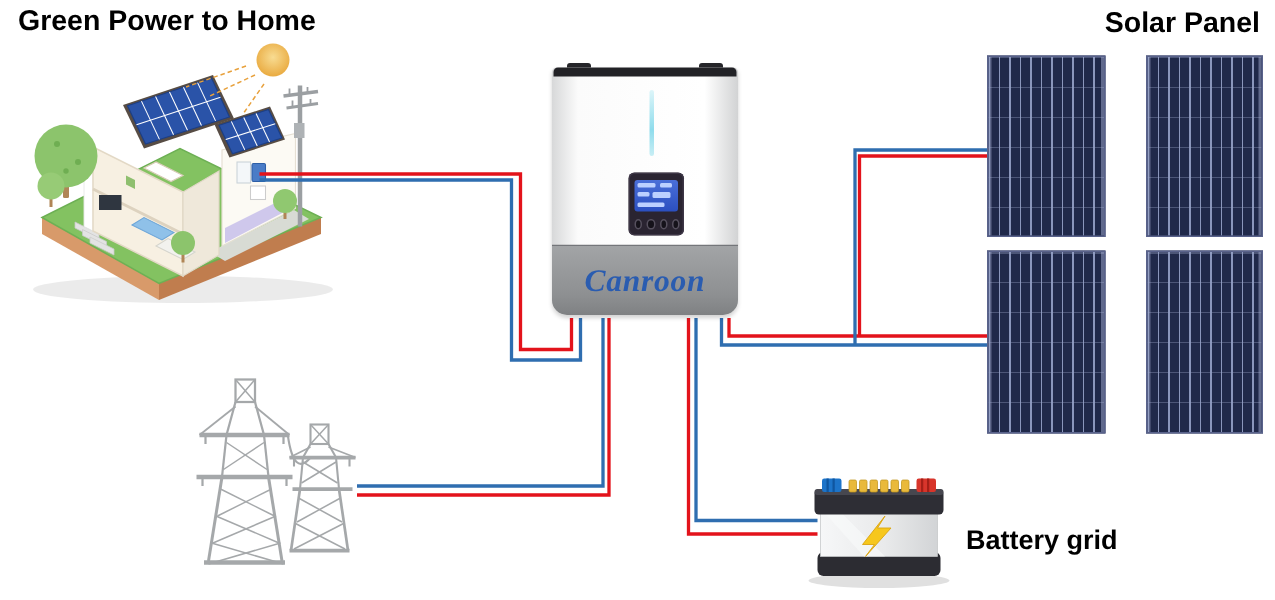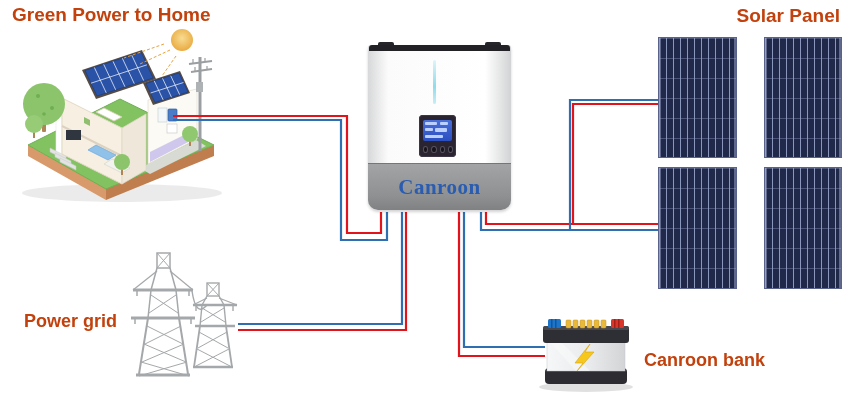--- a/index.html
+++ b/index.html
@@ -1,27 +1,27 @@
 <!DOCTYPE html>
 <html><head>
 <meta charset="utf-8">
 <style>
   html,body{margin:0;padding:0;background:#ffffff;}
   .stage{position:relative;width:850px;height:400px;background:#ffffff;overflow:hidden;
          font-family:"Liberation Sans",sans-serif;}
   .art{position:absolute;left:0;top:0;z-index:1;}
 
-  .lbl{position:absolute;font-weight:bold;color:#c2410c;z-index:6;white-space:nowrap;}
+  .lbl{position:absolute;font-weight:bold;color:#000000;z-index:6;white-space:nowrap;}
   .lbl-title{left:12px;top:4px;font-size:19px;}
   .lbl-solar{left:658px;top:5px;width:182px;text-align:right;font-size:19px;}
   .lbl-grid{left:24px;top:311px;font-size:18px;}
   .lbl-battery{left:644px;top:350px;font-size:18px;}
 
   
-  .inverter{position:absolute;left:368px;top:42px;width:143px;height:168px;z-index:4;}
+  .inverter{position:absolute;left:368px;top:42px;width:124px;height:168px;z-index:4;font-style:italic;}
   .inv-tab{position:absolute;top:0;width:16px;height:6px;background:#26262a;border-radius:2px 2px 0 0;}
   .inv-tab.l{left:10px}.inv-tab.r{right:10px}
   .inv-body{position:absolute;top:3px;left:0;right:0;bottom:0;
     background:linear-gradient(90deg,#d7d8d9 0,#fbfbfb 14%,#ffffff 82%,#d2d3d4 100%);
     border-radius:3px 3px 10px 10px;box-shadow:0 2px 3px rgba(0,0,0,.18);}
   .inv-top{position:absolute;top:3px;left:1px;right:1px;height:6px;background:#222226;border-radius:3px 3px 0 0;}
   .inv-light{position:absolute;left:65px;top:18px;width:3px;height:44px;border-radius:2px;
     background:linear-gradient(#ddf5f9,#8fdcec 60%,#c8eef5);}
   .inv-panel{position:absolute;left:51px;top:73px;width:37px;height:42px;background:#2a2431;
     border-radius:4px;box-shadow:inset 0 0 0 1px #3c3545;}
@@ -273,16 +273,15 @@
     </div>
   </div>
 
   <div class="sp sp1"></div>
   <div class="sp sp2"></div>
   <div class="sp sp3"></div>
   <div class="sp sp4"></div>
 
   <div class="lbl lbl-title">Green Power to Home</div>
   <div class="lbl lbl-solar">Solar Panel</div>
-  <div class="lbl lbl-grid">Power grid</div>
-  <div class="lbl lbl-battery">Canroon bank</div>
+  <div class="lbl lbl-battery">Battery grid</div>
 
 </div>
 
 </body></html>

